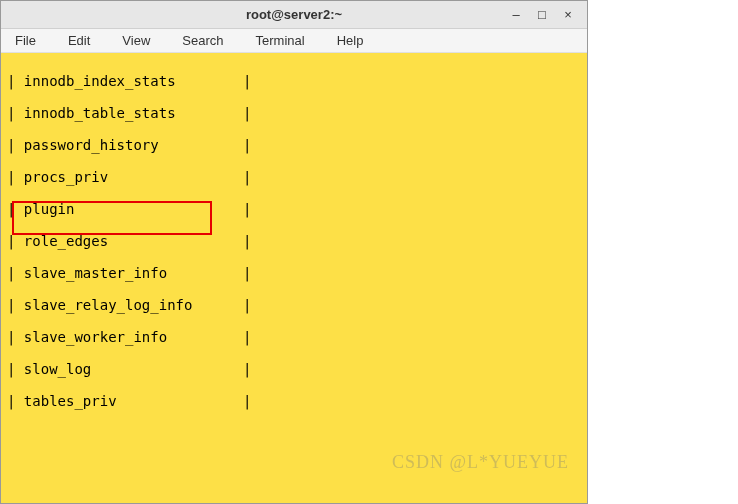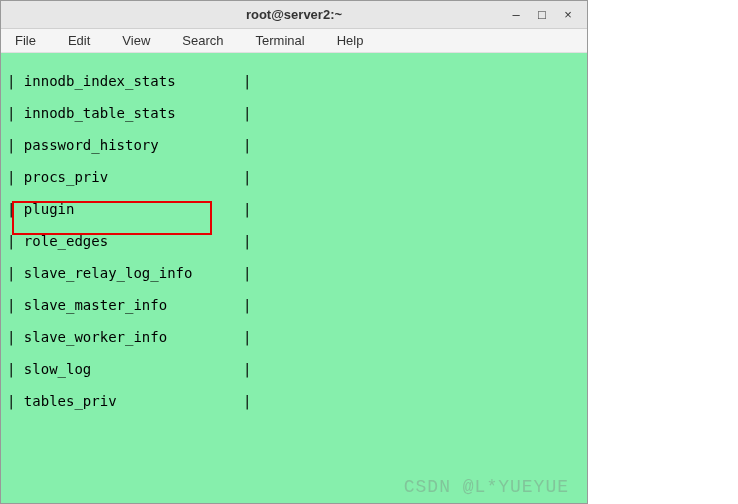--- a/index.html
+++ b/index.html
@@ -4,23 +4,23 @@
 <style>
   * { margin: 0; padding: 0; box-sizing: border-box; }
   html, body { width: 738px; height: 504px; font-family: sans-serif; }
   .window { width: 588px; height: 504px; border: 1px solid #999; background: #fff; display: flex; flex-direction: column; }
   .titlebar { height: 28px; background: #e7e7e7; border-bottom: 1px solid #d0d0d0; display: flex; align-items: center; position: relative; }
   .titlebar .title { flex: 1; text-align: center; font-weight: bold; font-size: 13px; color: #333; }
   .titlebar-ctrls { position: absolute; right: 4px; top: 0; height: 100%; display: flex; align-items: center; gap: 8px; padding: 0 6px; }
   .tbtn { width: 18px; height: 18px; display: flex; align-items: center; justify-content: center; font-size: 13px; color: #333; cursor: pointer; }
   .menubar { height: 24px; display: flex; align-items: center; gap: 16px; padding: 0 6px; font-size: 13px; color: #333; background: #f5f5f5; border-bottom: 1px solid #e0e0e0; }
   .menuitem { padding: 2px 8px; cursor: pointer; }
-  .terminal { flex: 1; padding: 4px 6px; font-family: "DejaVu Sans Mono", monospace; font-size: 14px; line-height: 16px; color: #000; white-space: pre; position: relative; overflow: hidden; background: #86efac; }
+  .terminal { flex: 1; padding: 4px 6px; font-family: "DejaVu Sans Mono", monospace; font-size: 14px; line-height: 16px; color: #000; white-space: pre; position: relative; overflow: hidden; background: #fde047; }
   .highlight-box { position: absolute; border: 2px solid #e60000; pointer-events: none; }
-  .watermark { position: absolute; right: 18px; bottom: 8px; color: rgba(120,120,120,0.35); font-size: 18px; letter-spacing: 1px; font-family: Liberation Mono, monospace; pointer-events: none; }
+  .watermark { position: absolute; right: 18px; bottom: 33px; color: rgba(120,120,120,0.35); font-size: 18px; letter-spacing: 1px; font-family: Liberation Serif, serif; pointer-events: none; }
 </style>
 </head>
 <body>
 
 <div class="window">
 
   <div class="titlebar">
     <span class="title">root@server2:~</span>
     <div class="titlebar-ctrls">
       <span class="tbtn">–</span>
@@ -38,22 +38,22 @@
     <span class="menuitem">Help</span>
   </div>
 
   <div class="terminal">
 <div>| innodb_index_stats        |</div>
 <div>| innodb_table_stats        |</div>
 <div>| password_history          |</div>
 <div>| procs_priv                |</div>
 <div>| plugin                    |</div>
 <div>| role_edges                |</div>
+<div>| slave_master_info         |</div>
 <div>| slave_relay_log_info      |</div>
-<div>| slave_master_info         |</div>
 <div>| slave_worker_info         |</div>
 <div>| slow_log                  |</div>
 <div>| tables_priv               |</div>
 
 
 
 
 
 
 

